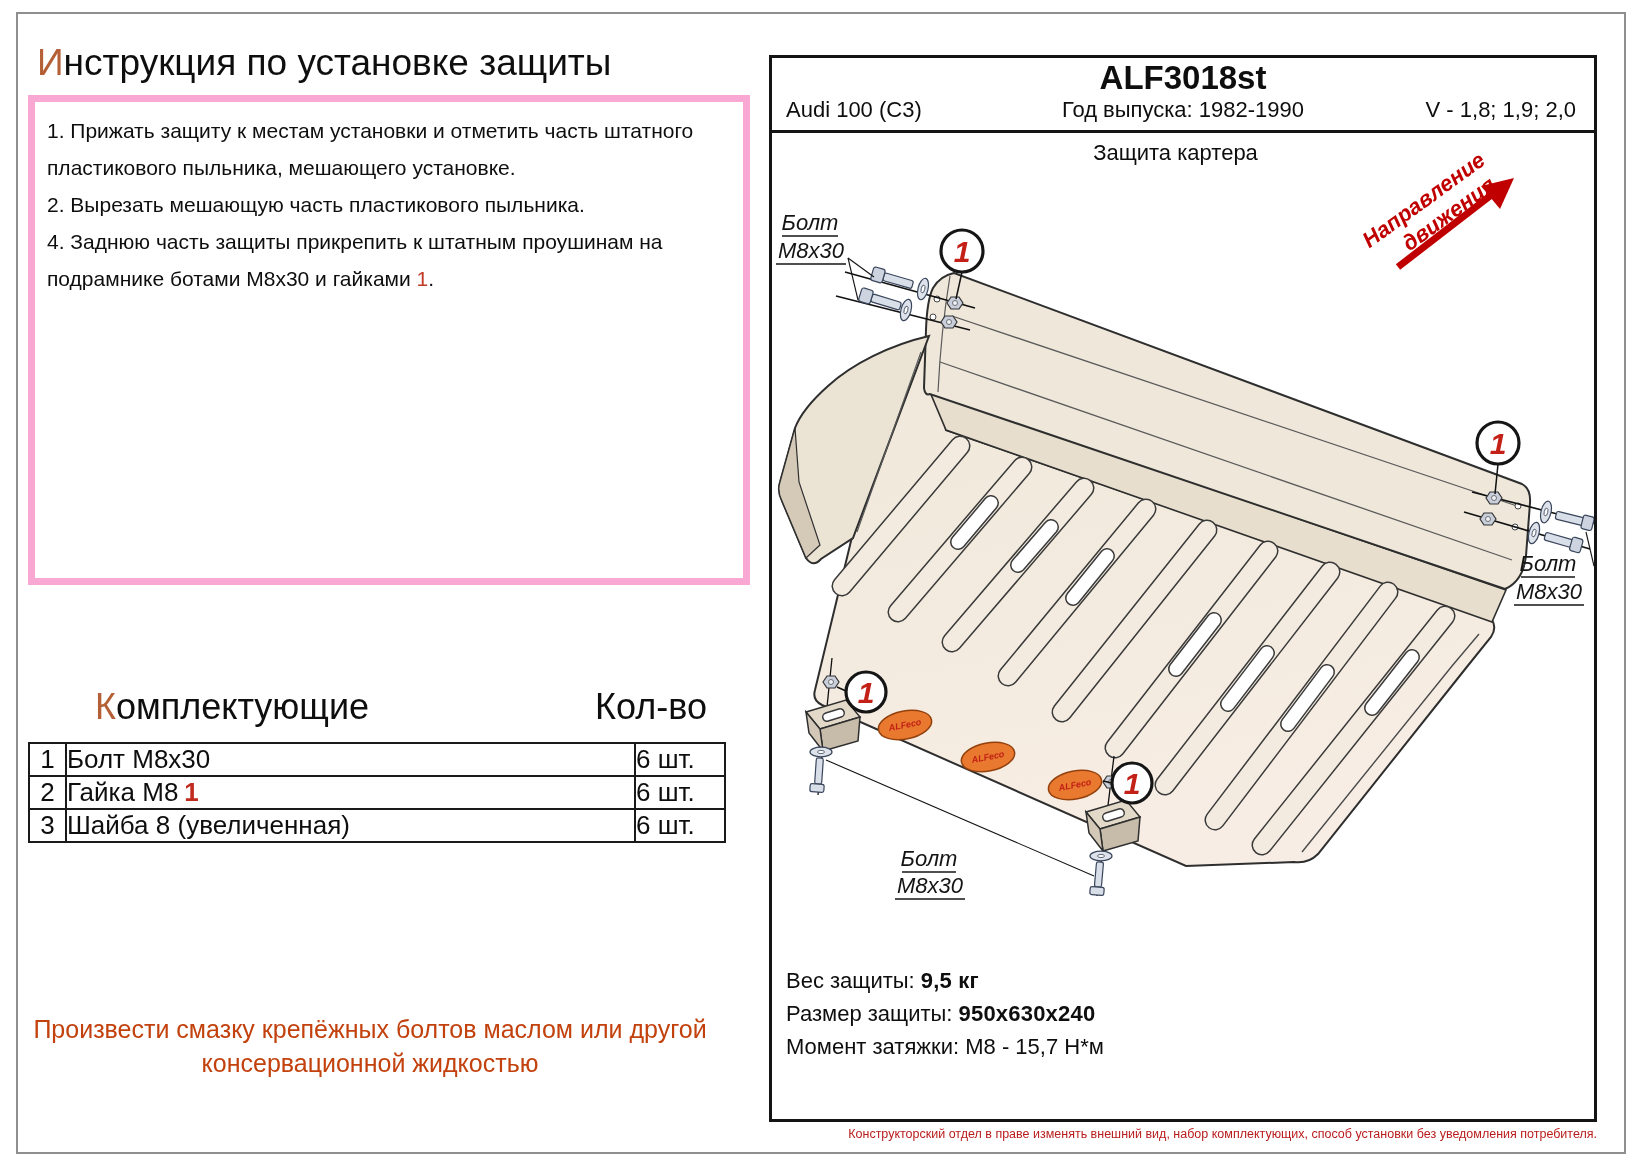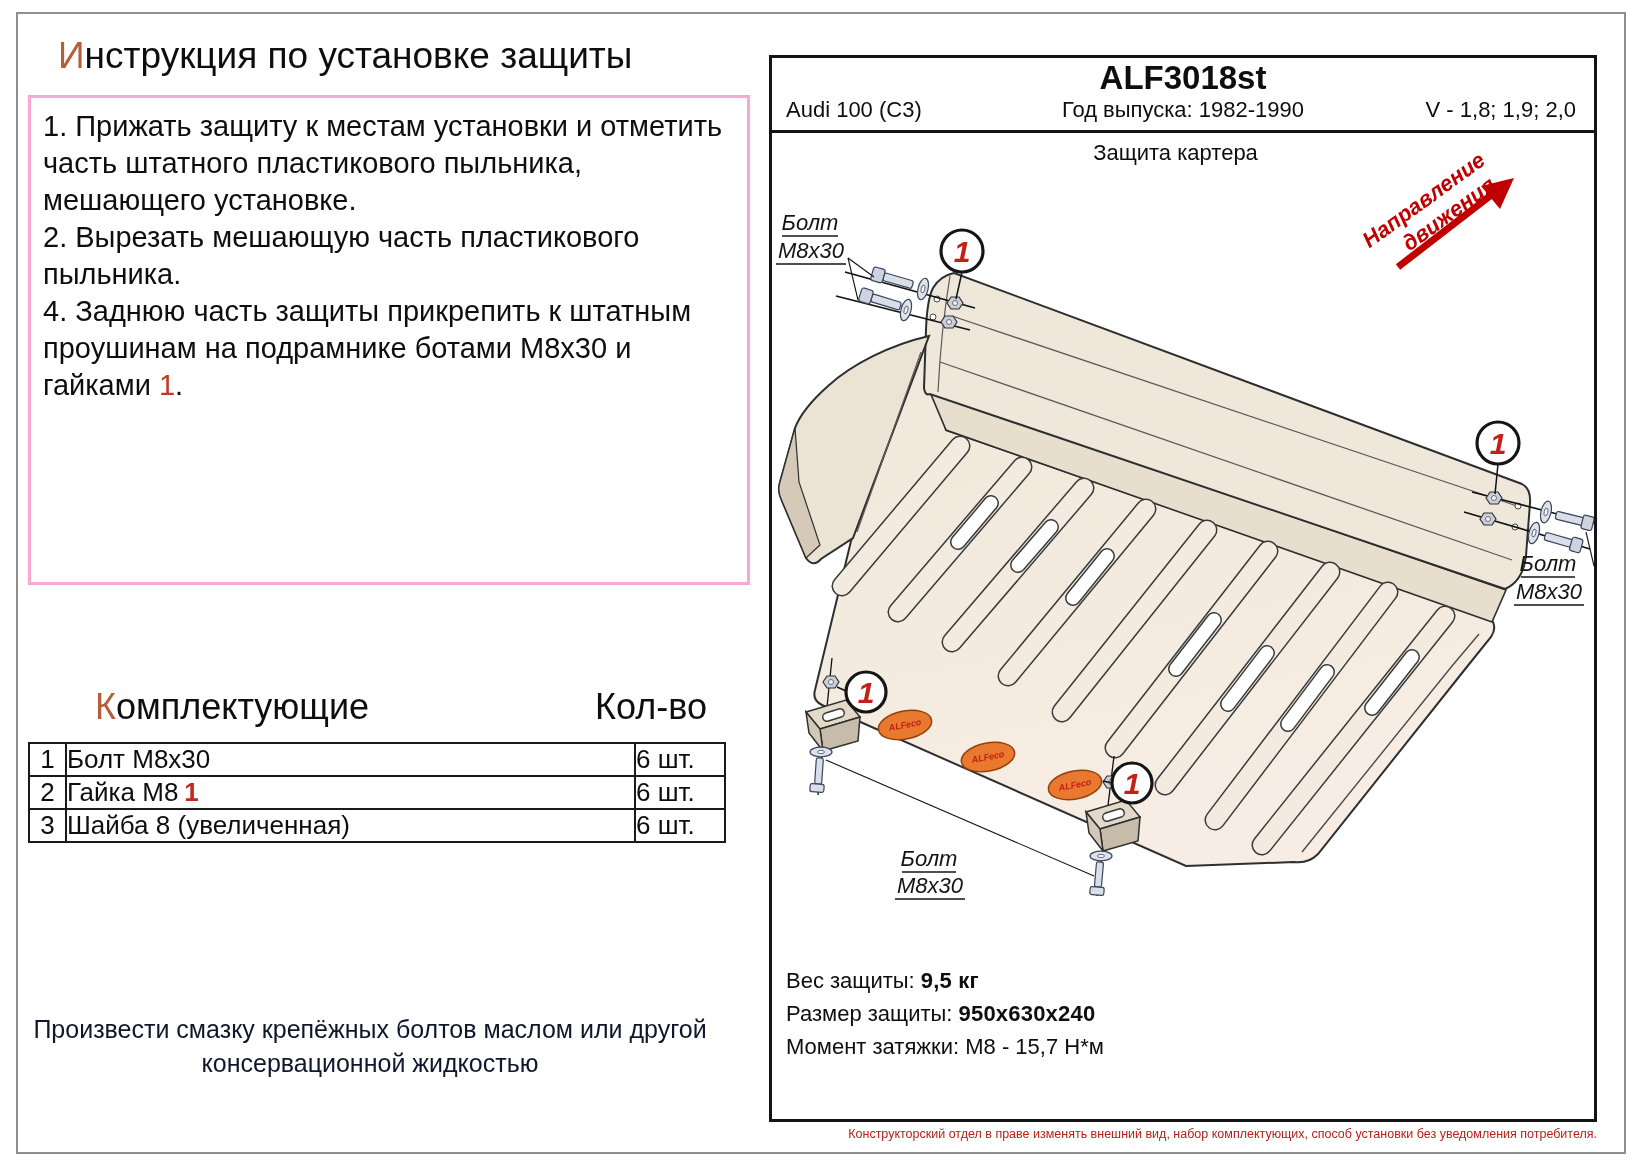--- a/index.html
+++ b/index.html
@@ -1,34 +1,34 @@
 <!DOCTYPE html>
 <html><head>
 <meta charset="utf-8">
 <style>
   html,body{margin:0;padding:0;background:#fff;}
   body{width:1642px;height:1168px;position:relative;font-family:"Liberation Sans",sans-serif;color:#0e0e0e;overflow:hidden;}
   .abs{position:absolute;}
   .page-border{left:16px;top:12px;width:1606px;height:1138px;border:2px solid #8f8f8f;}
   
-  .doc-title{left:37px;top:35px;font-size:37px;letter-spacing:0px;white-space:nowrap;margin-left:21px;}
+  .doc-title{left:37px;top:42px;font-size:37px;letter-spacing:0px;white-space:nowrap;}
   .first-letter{color:#b45f35;}
-  .instr-box{left:28px;top:95px;width:722px;height:490px;box-sizing:border-box;border:3px solid #f9a8d4;padding:10px 12px 0 12px;font-size:29px;line-height:37px;}
+  .instr-box{left:28px;top:95px;width:722px;height:490px;box-sizing:border-box;border:7px solid #f9a8d4;padding:10px 12px 0 12px;font-size:21px;line-height:37px;}
   .instr-item{margin:0;}
   .red-marker{color:#c13a26;}
   .comp-heading-row{left:28px;top:686px;width:690px;height:50px;font-size:36px;}
   .comp-heading-left{left:67px;top:0;}
   .comp-heading-right{left:567px;top:0;}
   table.comp-table{left:28px;top:742px;width:690px;border-collapse:collapse;font-size:26px;table-layout:fixed;}
   table.comp-table td{border:2px solid #1a1a1a;height:30px;padding:0;vertical-align:middle;}
   td.c-num{width:35px;text-align:center;}
   td.c-name{width:567px;padding-left:9px;}
   td.c-qty{width:88px;padding-left:13px;}
   .qty-marker{color:#c12a1f;font-weight:bold;margin-left:6px;}
-  .note{left:25px;top:1012px;width:690px;text-align:center;font-size:25px;line-height:34px;color:#0f172a;}
+  .note{left:25px;top:1012px;width:690px;text-align:center;font-size:25px;line-height:34px;color:#c2410c;}
   
   .panel{left:769px;top:55px;width:828px;height:1067px;box-sizing:border-box;border:3px solid #141414;}
   .panel-title{left:0;right:0;top:1px;text-align:center;font-size:33px;font-weight:600;}
   .panel-row2{left:0;right:0;top:39px;height:30px;font-size:22px;}
   .panel-car{left:14px;top:0;}
   .panel-year{left:0;right:0;top:0;text-align:center;}
   .panel-engines{right:18px;top:0;}
   .panel-divider{left:0;right:0;top:72px;height:3px;background:#141414;}
   .panel-subtitle{left:0;right:15px;top:82px;text-align:center;font-size:22px;}
   .drawing-svg{left:0;top:0;}

